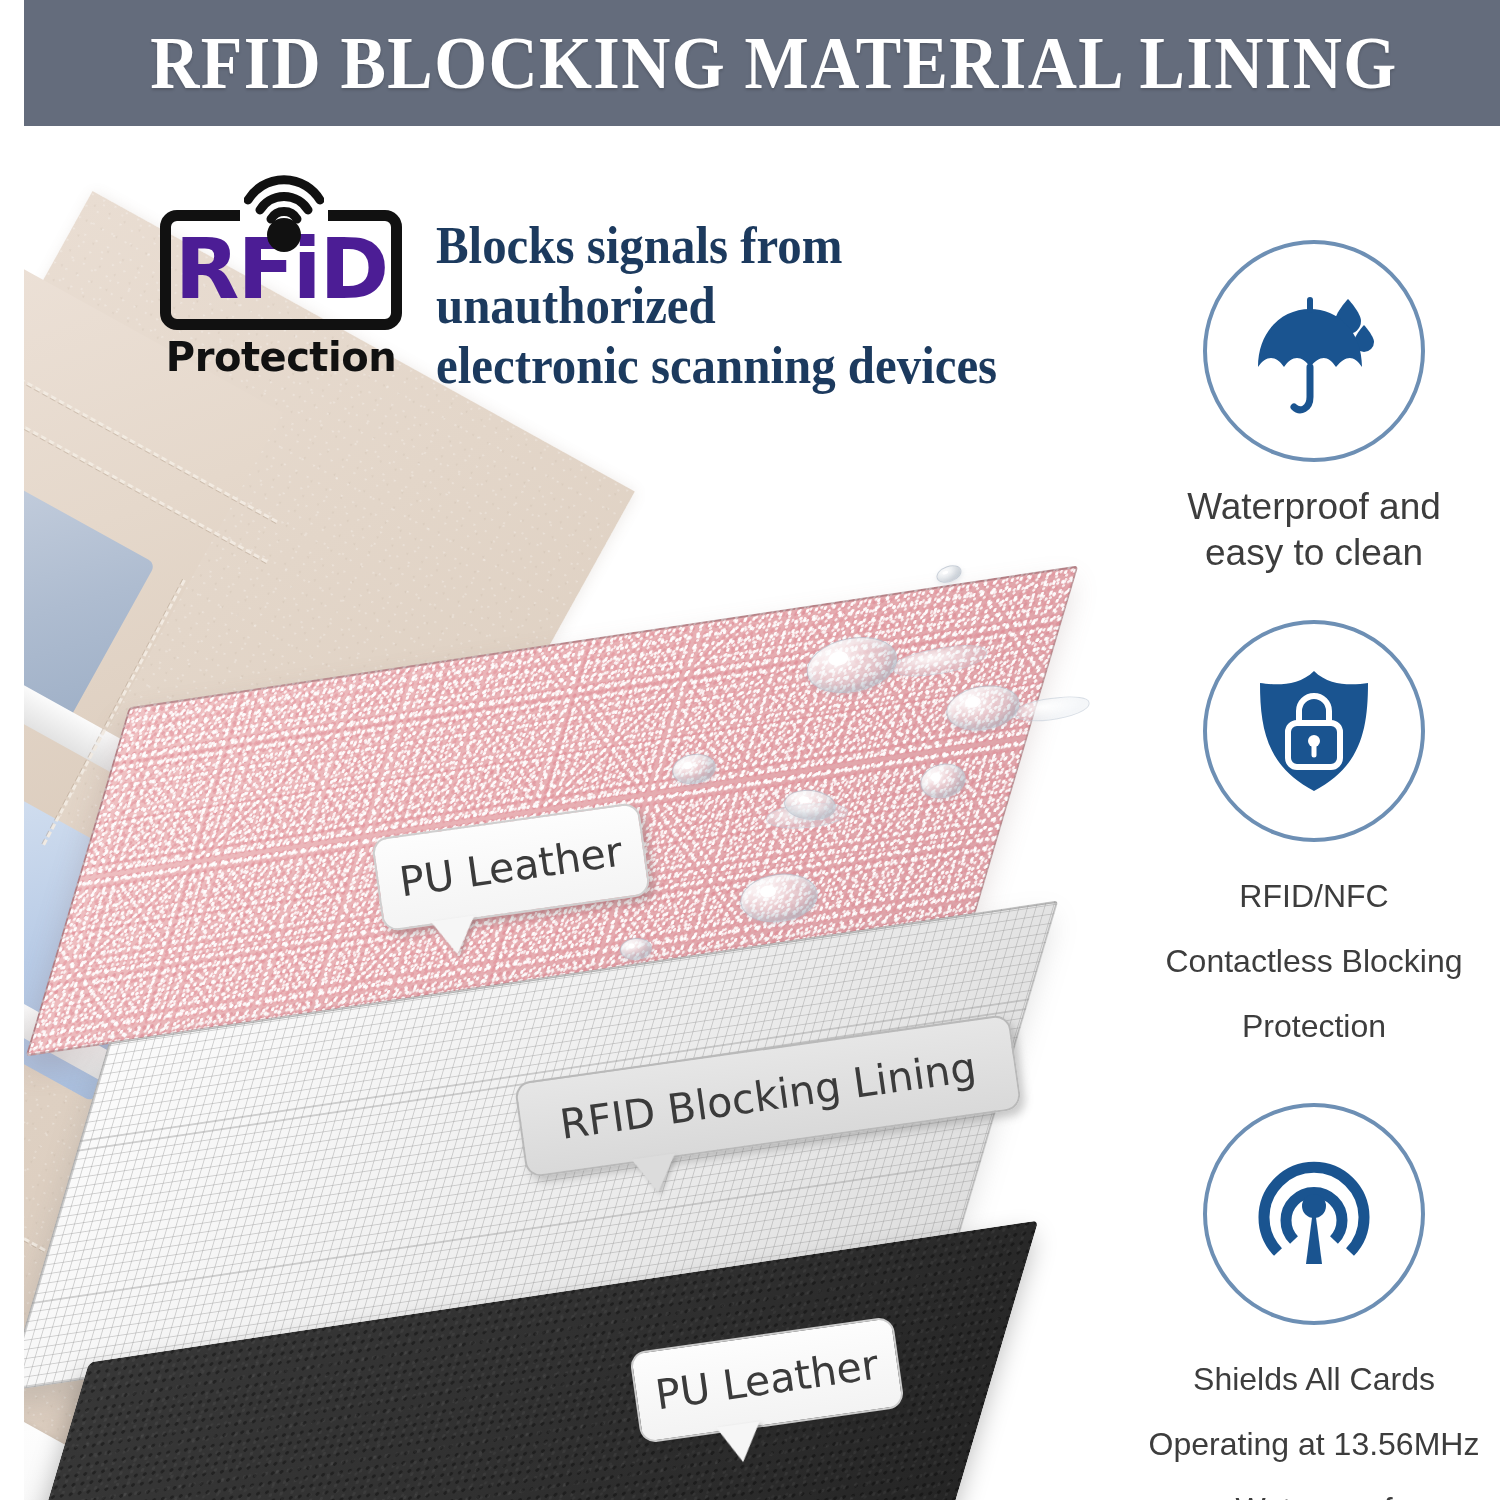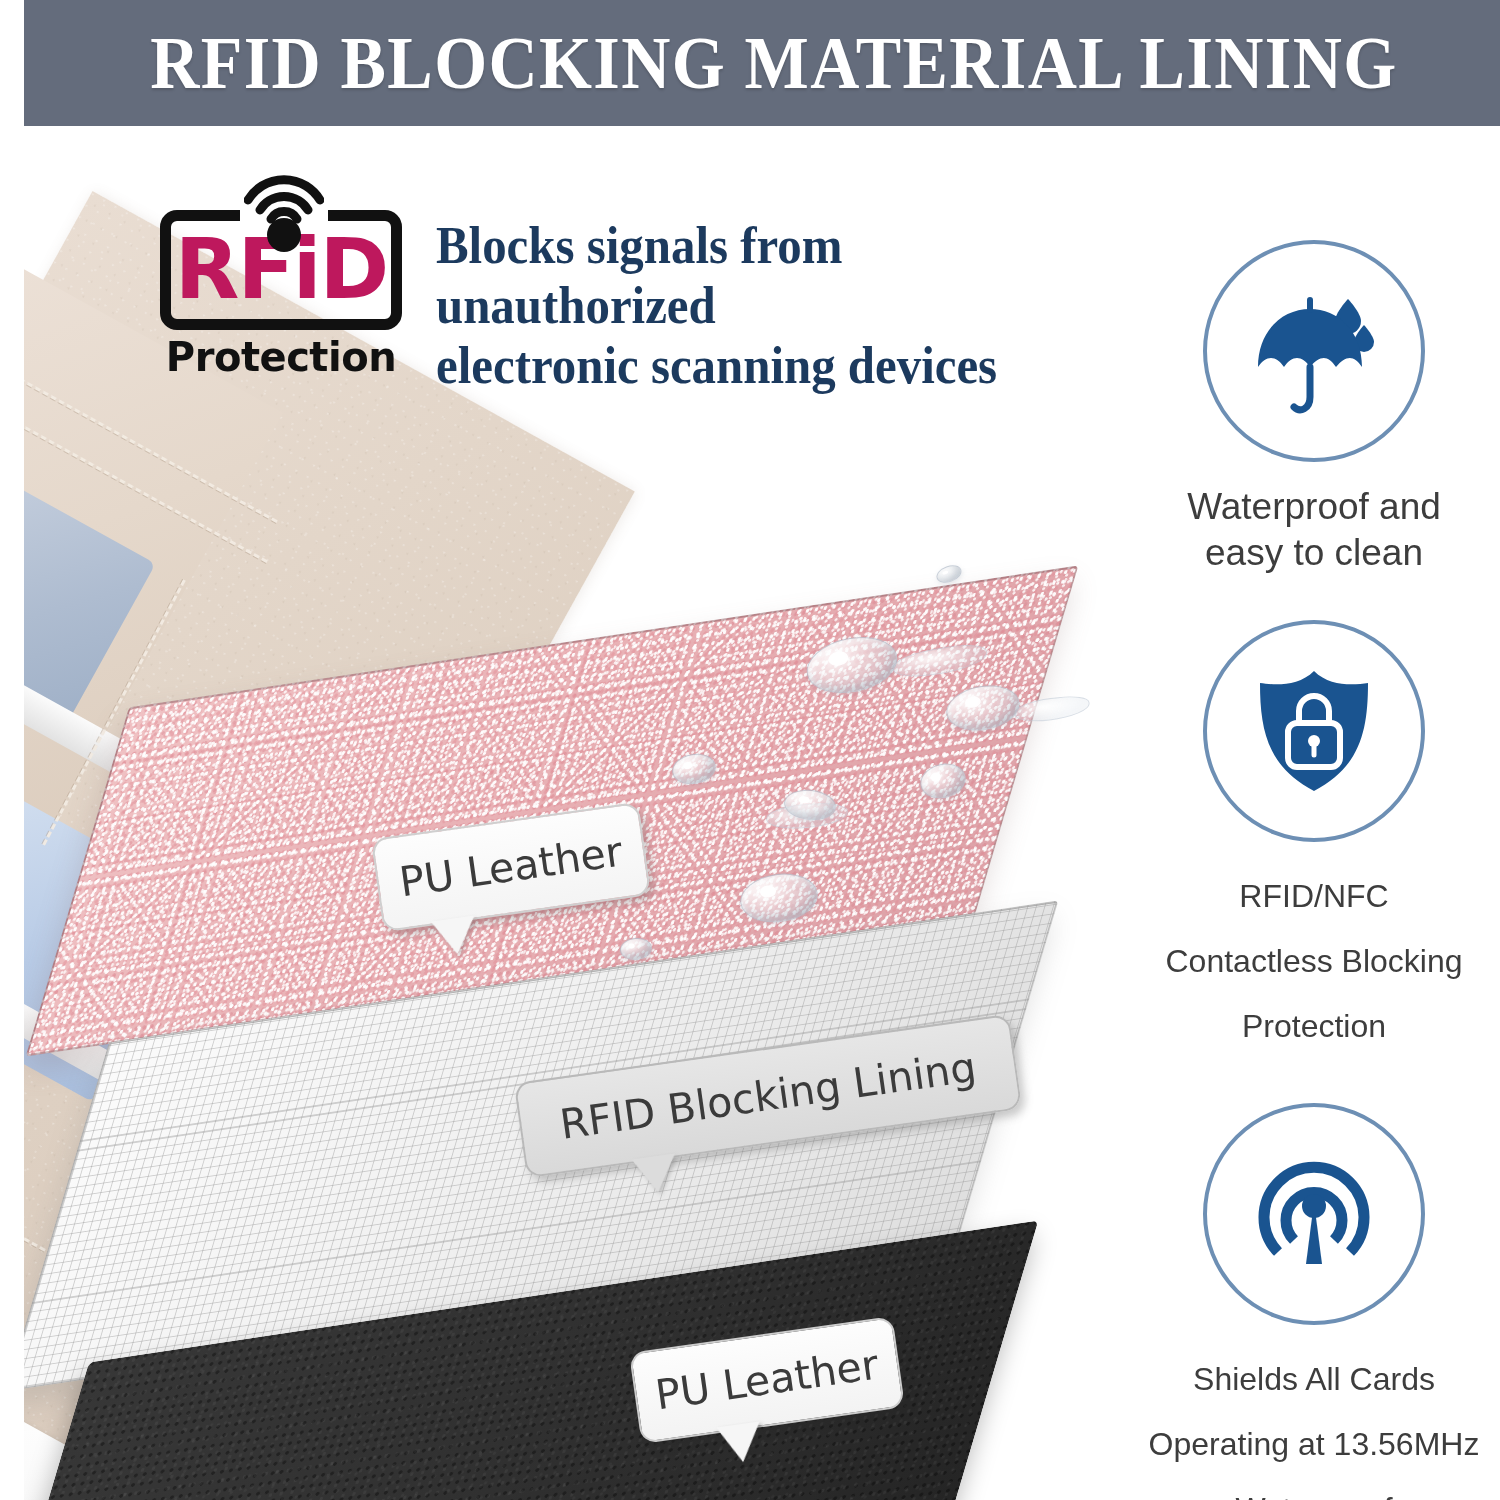--- a/index.html
+++ b/index.html
@@ -314,21 +314,21 @@
   .rfid-word {
     position: absolute;
     left: 0; top: 68px;
     width: 250px;
     text-align: center;
     font-family: "DejaVu Sans", sans-serif;
     font-weight: bold;
     font-size: 84px;
     line-height: 90px;
     letter-spacing: -2px;
-    color: #be185d;
+    color: #4c1d95;
   }
   .rfid-waves {
     position: absolute;
     left: 88px; top: 4px;
     width: 80px; height: 66px;
     z-index: 3;
   }
   .rfid-dot {
     position: absolute;
     left: 111px; top: 62px;

